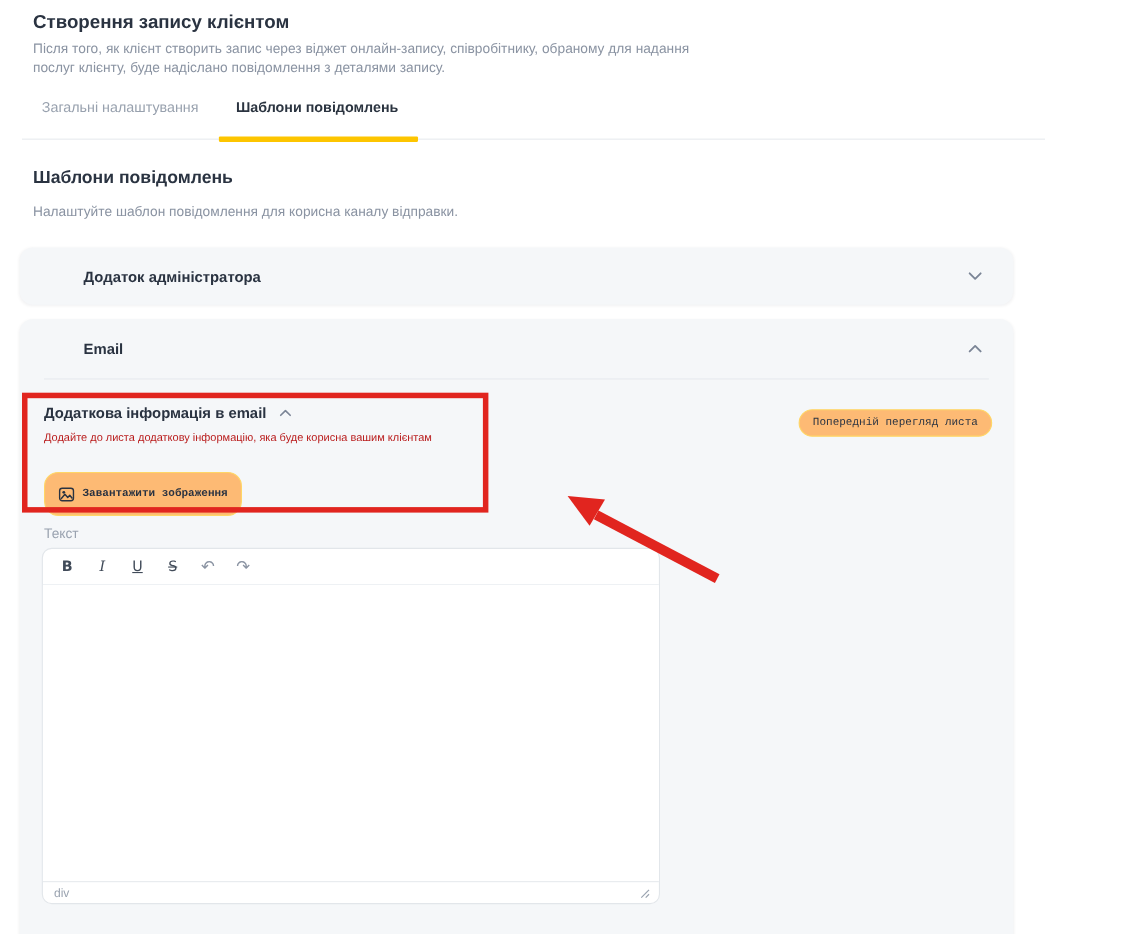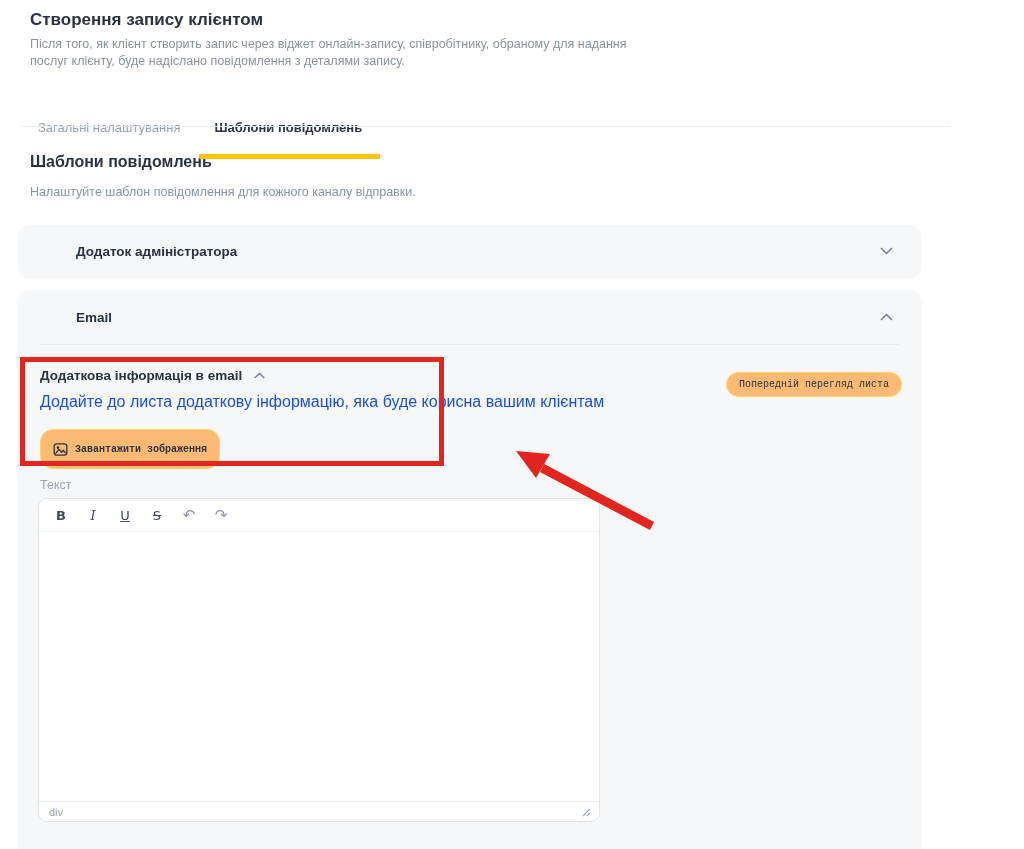--- a/index.html
+++ b/index.html
@@ -7,21 +7,21 @@
     font-family:"Liberation Sans","DejaVu Sans",sans-serif; position:relative; }
 
   .abs { position:absolute; }
 
   
   .page-title { left:30px; top:10px; font-size:17px; font-weight:700; color:#2a3341; }
   .page-desc  { left:30px; top:36px; font-size:12.5px; color:#8a93a2; line-height:17px; }
 
   
   .tabs { left:38px; top:90px; display:flex; gap:34px; }
-  .tab  { font-size:13px; color:#98a1ae; cursor:pointer; padding-bottom:24px; position:relative;margin-top:30px; }
+  .tab  { font-size:13px; color:#98a1ae; cursor:pointer; padding-bottom:24px; position:relative; }
   .tab.active { color:#2b3440; font-weight:700; }
   .tab.active::after { content:""; position:absolute; left:-15px; right:-18px; bottom:0;
     height:5px; background:var(--accent-yellow); border-radius:1px; z-index:2; }
   .tabs-divider { left:20px; top:126px; width:930px; height:1px; background:#e7eaee; }
 
   
   .section-title { left:30px; top:153px; font-size:16px; font-weight:700; color:#2a3341; }
   .section-desc  { left:30px; top:185px; font-size:12.5px; color:#8a93a2; }
 
   
@@ -36,21 +36,21 @@
   #card-admin .card-header { height:52px; }
 
   #card-email { top:290px; height:580px; }
   #card-email .card-header { height:54px; }
   .email-divider { left:22px; top:54px; width:859px; height:1px; background:#e7eaee; }
 
   
   .extra-title-row { left:22px; top:78px; display:flex; align-items:center; gap:12px; cursor:pointer;justify-content:center; }
   .extra-title { font-size:13.5px; font-weight:700; color:#2a3341; }
   .chev-sm { width:11px; height:7px; display:block; }
-  .extra-desc { left:22px; top:103px; font-size:16px; color:#1d4ed8; }
+  .extra-desc { left:22px; top:103px; font-size:10px; color:#b91c1c; }
 
   .btn-outline { display:inline-flex; align-items:center; gap:7px; background:#fdba74;
     border:1.5px solid var(--button-border); border-radius:13px; color:#2a3341;
     font-size:10px; font-weight:600; cursor:pointer;
     font-family:Liberation Mono, monospace; }
   .upload-btn { left:22px; top:139px; height:40px; padding:0 12px; }
   .preview-btn { right:19px; top:82px; height:25px; padding:0 12px; font-weight:400; }
 
   
   .editor-label { left:22px; top:188px; font-size:12.5px; color:#9aa3b0; }
@@ -86,21 +86,21 @@
   <div>послуг клієнту, буде надіслано повідомлення з деталями запису.</div>
 </div>
 
 <div class="abs tabs">
   <div class="tab">Загальні налаштування</div>
   <div class="tab active">Шаблони повідомлень</div>
 </div>
 <div class="abs tabs-divider"></div>
 
 <h2 class="abs section-title">Шаблони повідомлень</h2>
-<div class="abs section-desc">Налаштуйте шаблон повідомлення для кожного каналу відправки.</div>
+<div class="abs section-desc">Налаштуйте шаблон повідомлення для корисна каналу відправки.</div>
 
 <div class="abs card" id="card-admin">
   <div class="card-header">
     <span class="card-label">Додаток адміністратора</span>
     <svg class="chev" viewBox="0 0 13 9">
       <polyline points="1.5,1.5 6.5,6.5 11.5,1.5" fill="none" stroke="#7b8596" stroke-width="1.7" stroke-linecap="round" stroke-linejoin="round"></polyline>
     </svg>
   </div>
 </div>
 

